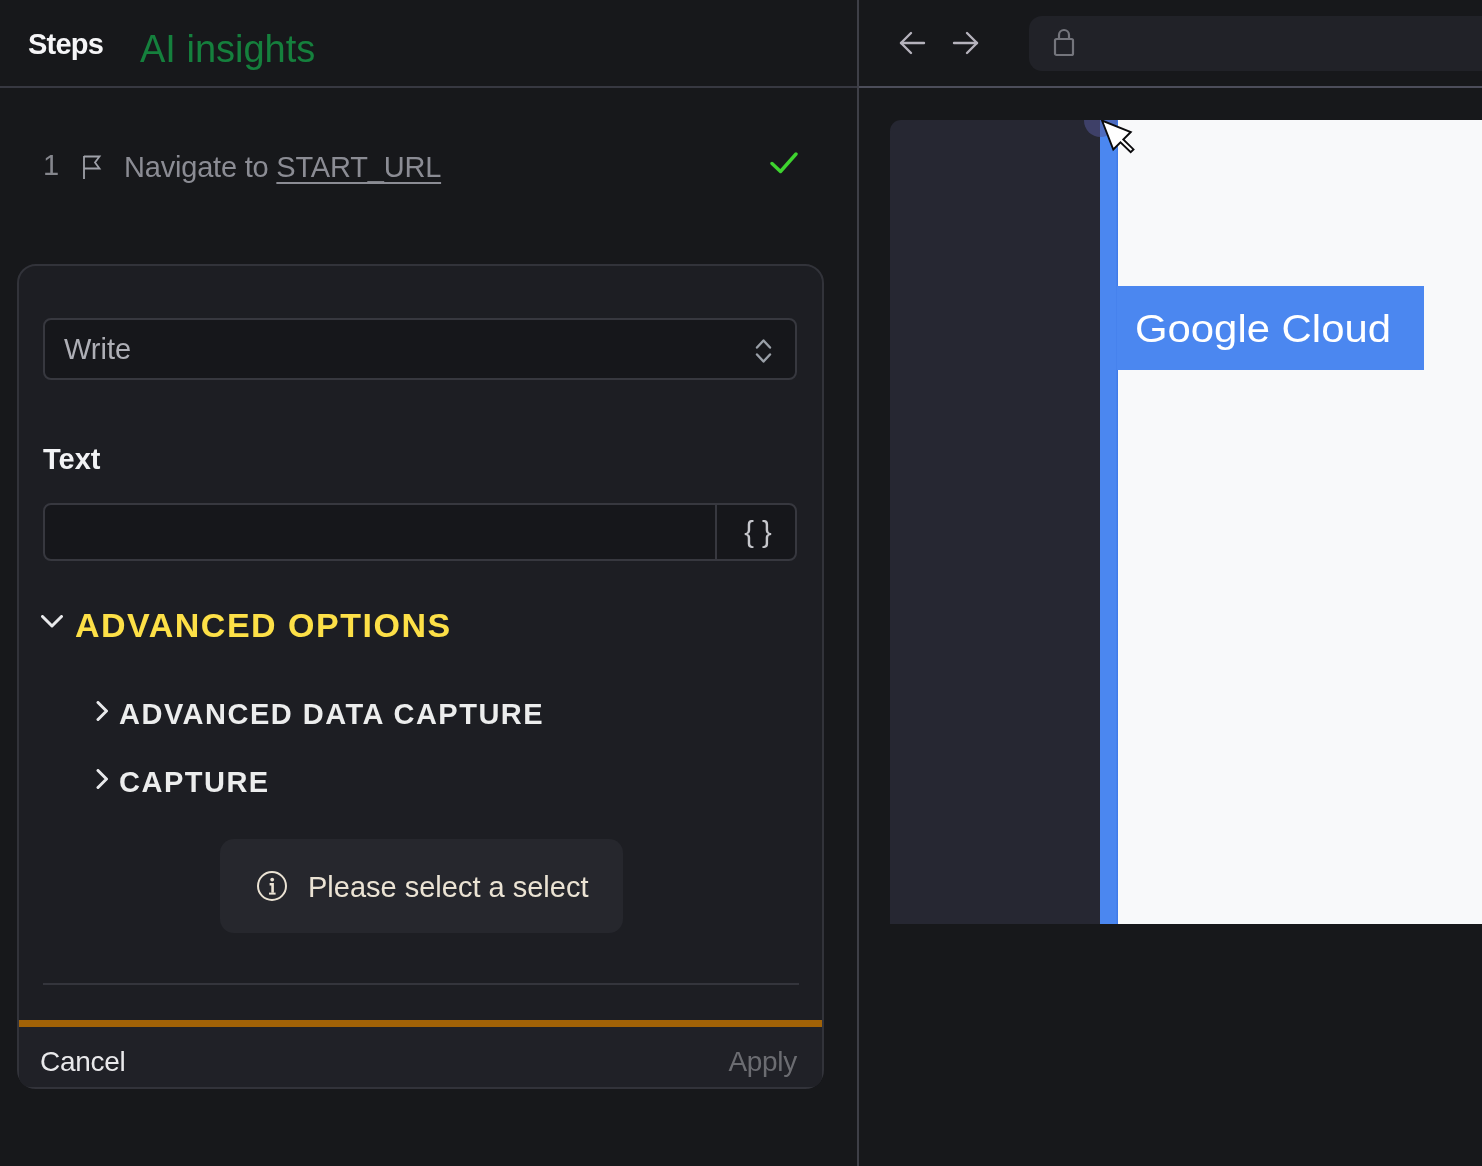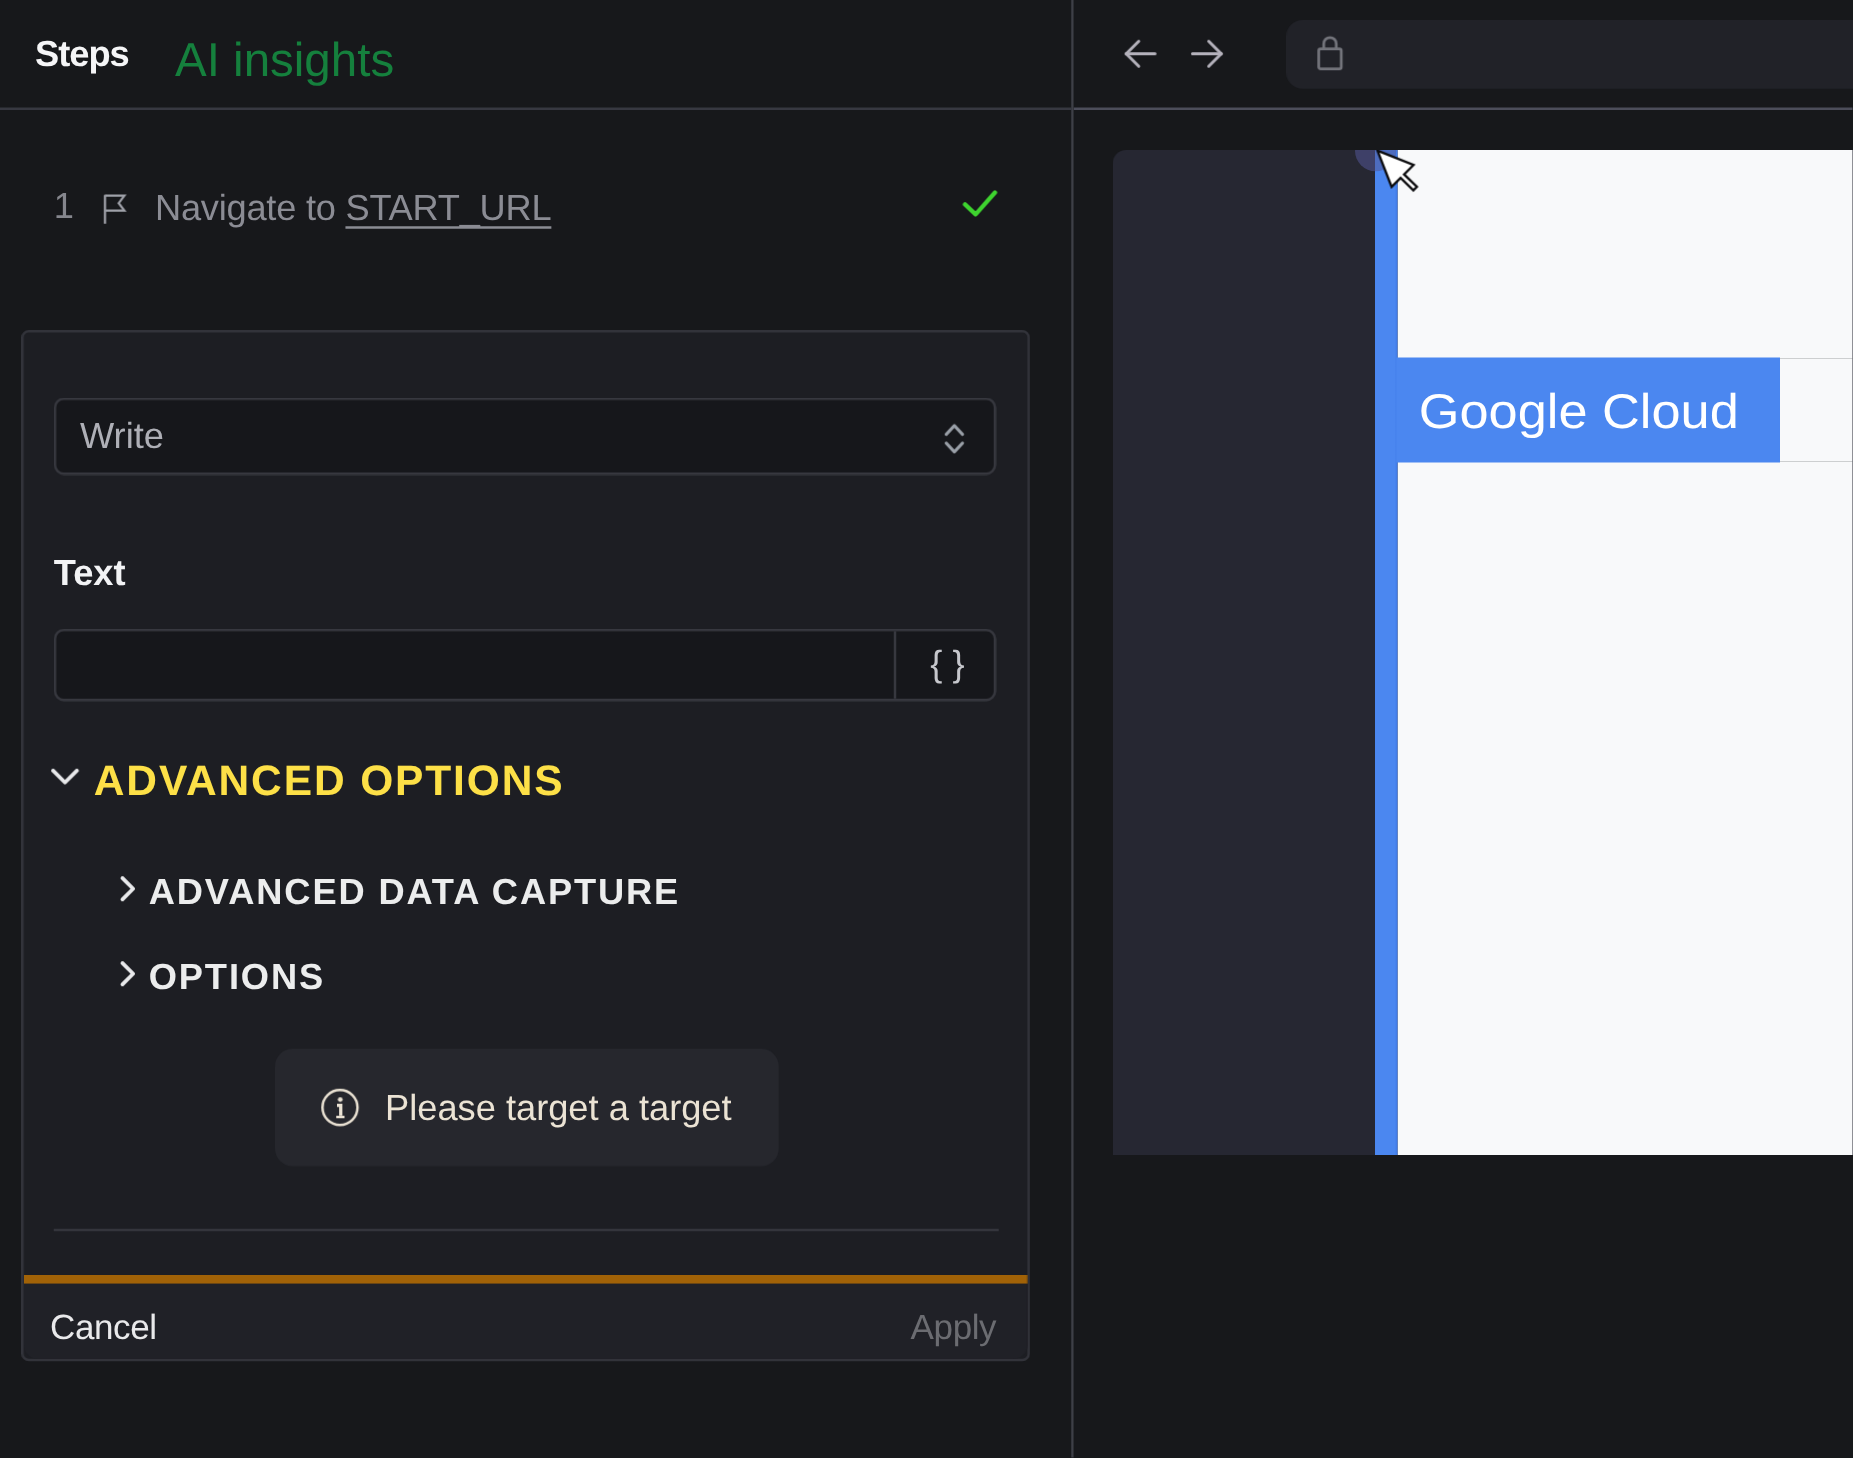--- a/index.html
+++ b/index.html
@@ -19,21 +19,21 @@
     <div class="abs" style="left:43px;top:149px;font-size:29px;color:#85868d;">1</div>
     <svg class="abs" style="left:82px;top:152px;" width="20" height="28" viewBox="0 0 20 28" fill="none" stroke="#9fa1a9" stroke-width="1.8">
       <path d="M2 4 V27"></path>
       <path d="M2 4.5 H17.5 L13 10.5 L17.5 16.5 H2"></path>
     </svg>
     <div class="abs" style="left:124px;top:151px;font-size:29px;letter-spacing:-0.2px;color:#8b8c94;">Navigate to <span style="text-decoration:underline;text-underline-offset:5px;">START_URL</span></div>
     <svg class="abs" style="left:770px;top:151px;" width="28" height="24" viewBox="0 0 28 24" fill="none" stroke="#3ed32f" stroke-width="3.4" stroke-linecap="round" stroke-linejoin="round">
       <path d="M2 12.5 L10.5 20.5 L26 3"></path>
     </svg>
 
-    <div class="abs" style="left:17px;top:264px;width:807px;height:825px;background:#1d1e23;border:2px solid #32333a;border-radius:6px;">
+    <div class="abs" style="left:17px;top:264px;width:807px;height:825px;background:#1d1e23;border:2px solid #32333a;border-radius:19px;">
 
       <div class="abs" style="left:24px;top:52px;width:754px;height:62px;background:#16171b;border:2px solid #37383f;border-radius:8px;">
         <div class="abs" style="left:19px;top:13px;font-size:29px;color:#aeafb6;">Write</div>
         <svg class="abs" style="left:710px;top:19px;" width="17" height="24" viewBox="0 0 17 24" fill="none" stroke="#9aa0a8" stroke-width="2.4" stroke-linecap="round" stroke-linejoin="round">
           <path d="M2 8.5 L8.5 1.5 L15 8.5"></path>
           <path d="M2 15.5 L8.5 22.5 L15 15.5"></path>
         </svg>
       </div>
 
       <div class="abs" style="left:24px;top:177px;font-size:29px;font-weight:600;color:#f2f3f5;">Text</div>
@@ -49,30 +49,30 @@
       <div class="abs" style="left:56px;top:340px;font-size:34px;font-weight:700;letter-spacing:1.5px;color:#fde047;">ADVANCED OPTIONS</div>
 
       <svg class="abs" style="left:76px;top:434px;" width="14" height="22" viewBox="0 0 14 22" fill="none" stroke="#e8e9eb" stroke-width="3" stroke-linecap="round" stroke-linejoin="round">
         <path d="M3 2.5 L11.5 11 L3 19.5"></path>
       </svg>
       <div class="abs" style="left:100px;top:432px;font-size:29px;font-weight:700;letter-spacing:1.5px;color:#eceded;">ADVANCED DATA CAPTURE</div>
 
       <svg class="abs" style="left:76px;top:502px;" width="14" height="22" viewBox="0 0 14 22" fill="none" stroke="#e8e9eb" stroke-width="3" stroke-linecap="round" stroke-linejoin="round">
         <path d="M3 2.5 L11.5 11 L3 19.5"></path>
       </svg>
-      <div class="abs" style="left:100px;top:500px;font-size:29px;font-weight:700;letter-spacing:1.5px;color:#eceded;">OPTIONS</div>
+      <div class="abs" style="left:100px;top:500px;font-size:29px;font-weight:700;letter-spacing:1.5px;color:#eceded;">CAPTURE</div>
 
       <div class="abs" style="left:201px;top:573px;width:403px;height:94px;background:#26272d;border-radius:14px;">
         <svg class="abs" style="left:36px;top:31px;" width="32" height="32" viewBox="0 0 32 32" fill="none">
           <circle cx="16" cy="16" r="14" stroke="#ebe3d4" stroke-width="2"></circle>
           <circle cx="16.2" cy="9.6" r="1.9" fill="#ebe3d4"></circle>
           <path d="M13.6 14.3 H16.6 V22.8" stroke="#ebe3d4" stroke-width="2.6"></path>
           <path d="M13 23.6 H19.6" stroke="#ebe3d4" stroke-width="2"></path>
         </svg>
-        <div class="abs" style="left:88px;top:32px;font-size:29px;color:#ebe3d4;">Please target a target</div>
+        <div class="abs" style="left:88px;top:32px;font-size:29px;color:#ebe3d4;">Please select a select</div>
       </div>
 
       <div class="abs" style="left:24px;top:717px;width:756px;height:2px;background:#34353c;"></div>
 
       <div class="abs" style="left:0;top:754px;width:803px;height:67px;background:#202127;border-top:7px solid #a16207;border-radius:0 0 11px 11px;">
         <div class="abs" style="left:21px;top:19px;font-size:28px;font-weight:500;letter-spacing:-0.3px;color:#e9e9eb;">Cancel</div>
         <div class="abs" style="right:25px;top:19px;font-size:28px;font-weight:500;letter-spacing:-0.3px;color:#6b6c71;">Apply</div>
       </div>
     </div>
 

